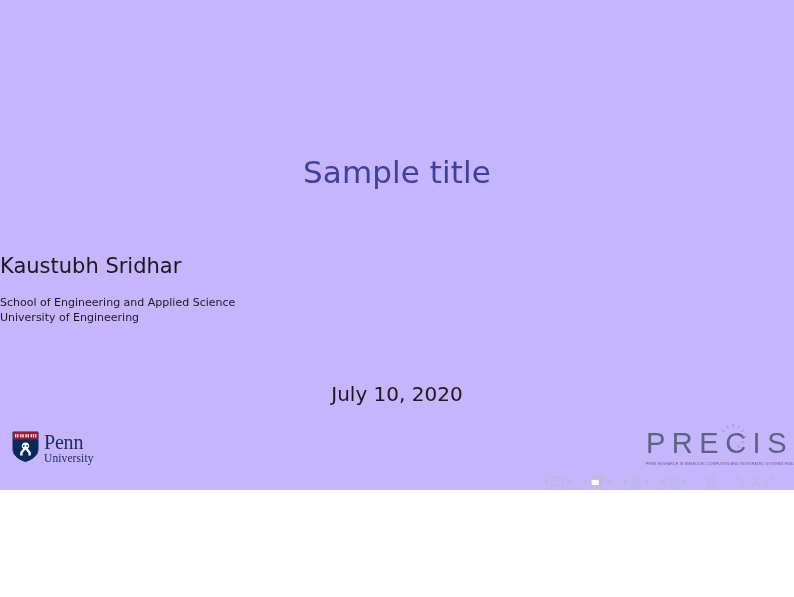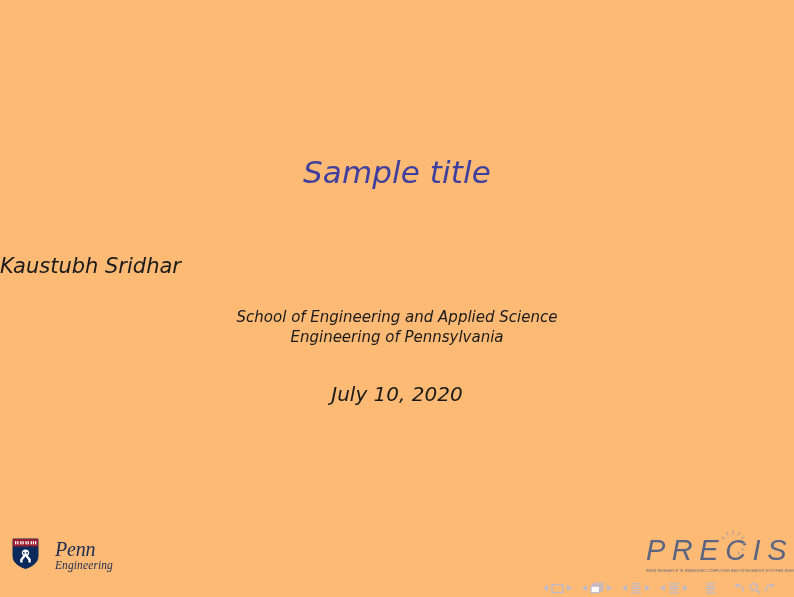--- a/index.html
+++ b/index.html
@@ -6,24 +6,23 @@
     margin: 0;
     padding: 0;
     background: #ffffff;
   }
   body {
     font-family: "DejaVu Sans", sans-serif;
   }
   .slide {
     position: relative;
     width: 794px;
-    height: 597px;
-    background: #fdba74;
+    height: 490px;
+    background: #c4b5fd;
     overflow: hidden;
-    font-style: italic;
   }
 
   
   .titleblock {
     position: absolute;
     left: 0;
     right: 0;
     top: 155px;
     text-align: center;
   }
@@ -42,23 +41,23 @@
     top: 254px;
     text-align: left;
     font-size: 21px;
     color: #1a1a1a;
     font-weight: 400;
   }
   .institute {
     position: absolute;
     left: 0;
     right: 0;
-    top: 308px;
-    text-align: center;
-    font-size: 15px;
+    top: 296px;
+    text-align: left;
+    font-size: 11px;
     line-height: 1.32;
     color: #1a1a1a;
   }
   .institute .line { display: block; }
   .date {
     position: absolute;
     left: 0;
     right: 0;
     top: 382px;
     text-align: center;
@@ -66,21 +65,21 @@
     color: #1a1a1a;
   }
 
   
   .penn-logo {
     position: absolute;
     left: 12px;
     bottom: 24px;
     display: flex;
     align-items: flex-start;
-    gap: 16px;
+    gap: 5px;
   }
   .penn-shield { display: block; }
   .penn-word {
     display: flex;
     flex-direction: column;
     line-height: 1;
     padding-top: 1px;
   }
   .penn-word .penn {
     font-family: "Liberation Serif", serif;
@@ -165,21 +164,21 @@
 <div class="slide">
 
   <div class="titleblock">
     <h1 class="slide-title">Sample title</h1>
   </div>
 
   <div class="author">Kaustubh Sridhar</div>
 
   <div class="institute">
     <span class="line">School of Engineering and Applied Science</span>
-    <span class="line">Engineering of Pennsylvania</span>
+    <span class="line">University of Engineering</span>
   </div>
 
   <div class="date">July 10, 2020</div>
 
   <div class="penn-logo">
     <span class="penn-shield">
       <svg width="27" height="31" viewBox="0 0 27 31">
         <path d="M1 1 H26 V18 C26 25 19.5 28.5 13.5 30.5 C7.5 28.5 1 25 1 18 Z" fill="#0b2a5b" stroke="#0b2a5b" stroke-width="1"></path>
         <path d="M1 1 H26 V8.5 H1 Z" fill="#9a1b2f"></path>
         <g fill="#ffffff">
@@ -195,21 +194,21 @@
         </g>
         <g fill="#ffffff">
           <path d="M13.5 11.5 C11.2 11.5 9.8 13.2 9.8 15 C9.8 16.2 10.4 17 11.2 17.4 L8.2 21.2 L8.2 24.5 L10.6 24.5 L10.6 22 L13.5 18.6 L16.4 22 L16.4 24.5 L18.8 24.5 L18.8 21.2 L15.8 17.4 C16.6 17 17.2 16.2 17.2 15 C17.2 13.2 15.8 11.5 13.5 11.5 Z
                    M11.9 14.1 C12.4 14.1 12.8 14.5 12.8 15 C12.8 15.5 12.4 15.9 11.9 15.9 C11.4 15.9 11 15.5 11 15 C11 14.5 11.4 14.1 11.9 14.1 Z
                    M15.1 14.1 C15.6 14.1 16 14.5 16 15 C16 15.5 15.6 15.9 15.1 15.9 C14.6 15.9 14.2 15.5 14.2 15 C14.2 14.5 14.6 14.1 15.1 14.1 Z"></path>
         </g>
       </svg>
     </span>
     <span class="penn-word">
       <span class="penn">Penn</span>
-      <span class="engineering">Engineering</span>
+      <span class="engineering">University</span>
     </span>
   </div>
 
   <div class="precise-logo">
     <div class="precise-word">
       <span>PRE</span><span class="c-wrap"><span>C</span><svg width="28" height="34" viewBox="0 0 28 34">
             <g stroke="#8e96ab" stroke-width="0.9" stroke-linecap="round">
               <line x1="13" y1="1" x2="13" y2="4"></line>
               <line x1="19.5" y1="2.6" x2="18" y2="5.2"></line>
               <line x1="24" y1="7" x2="21.4" y2="8.6"></line>

